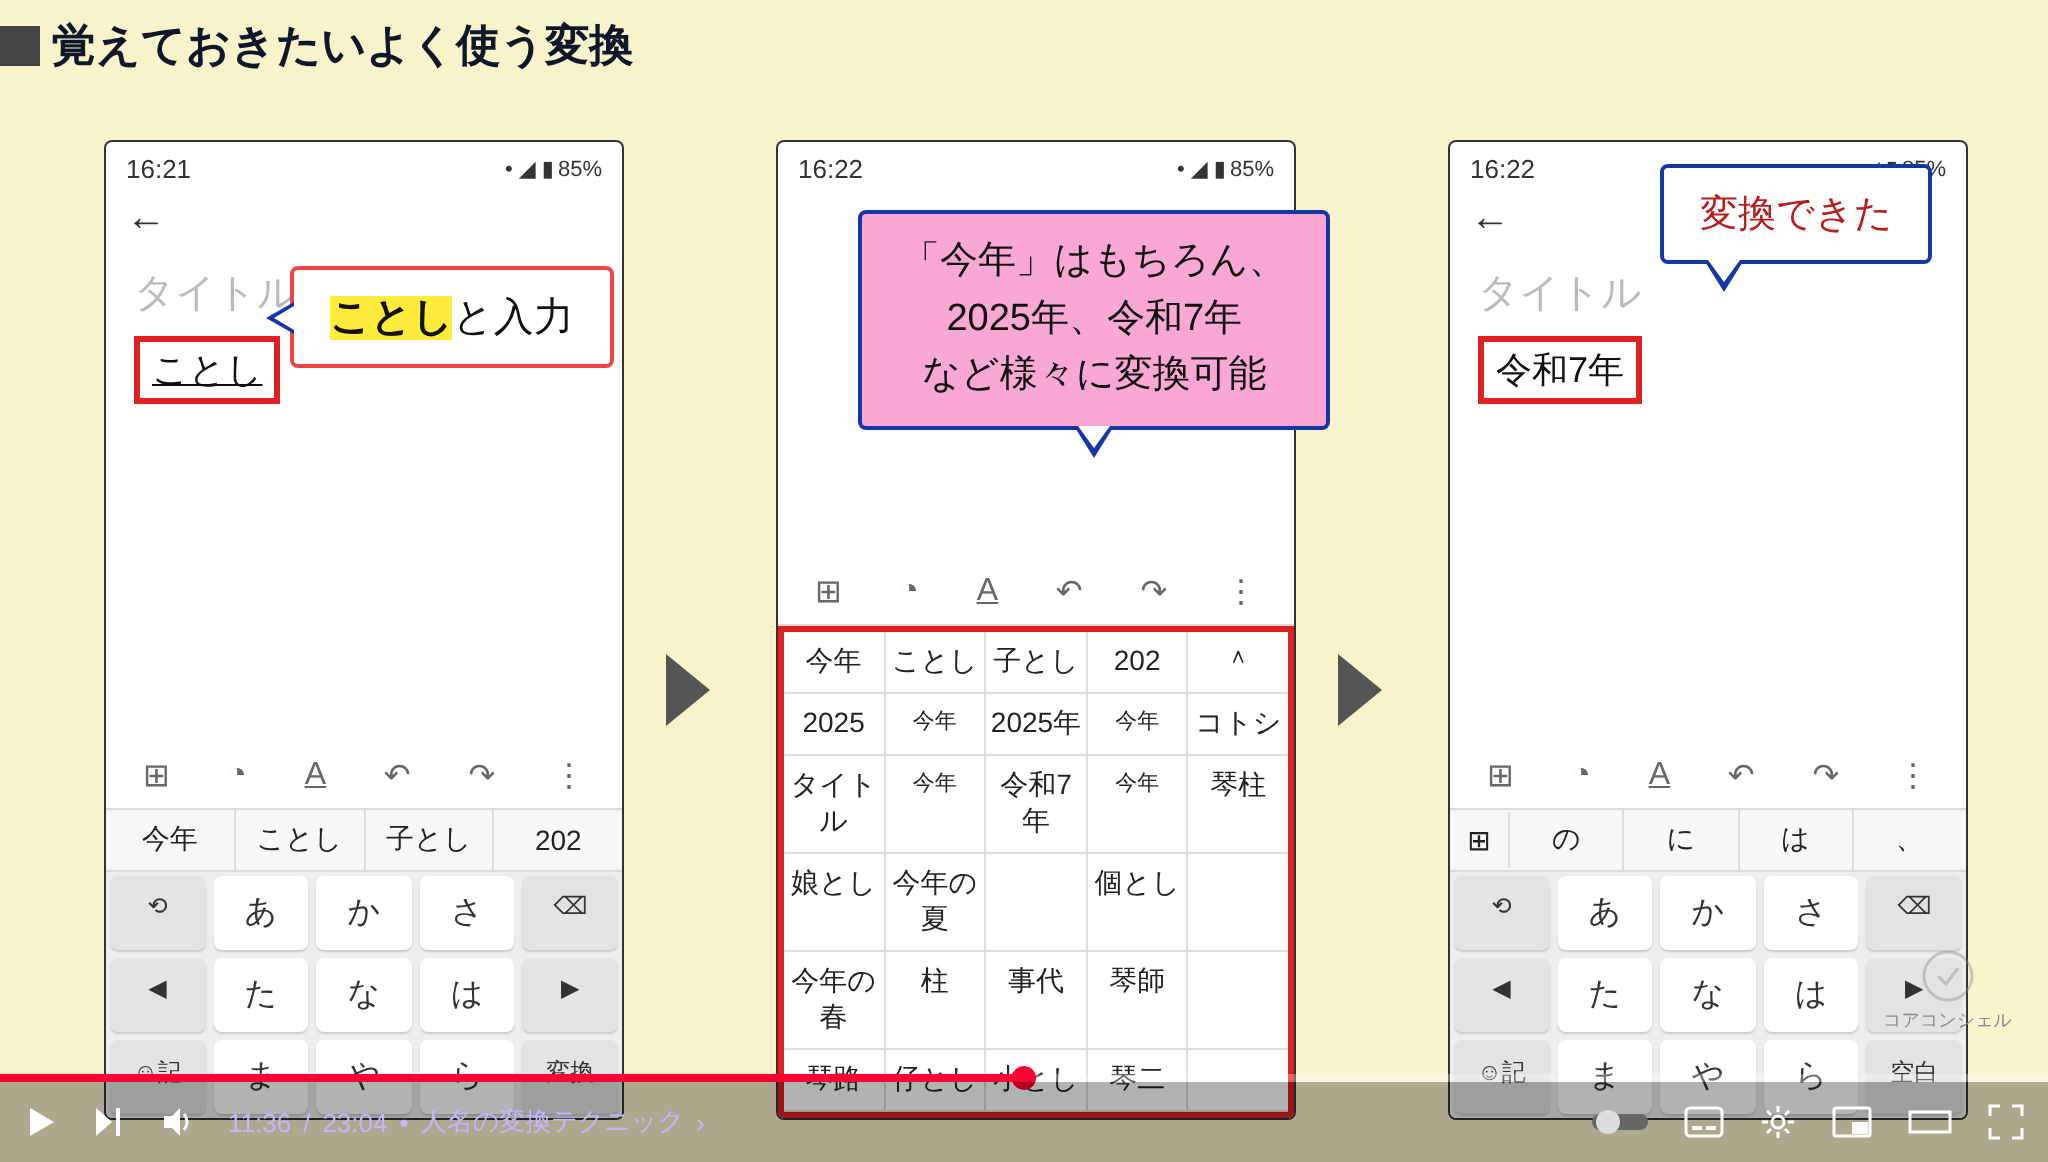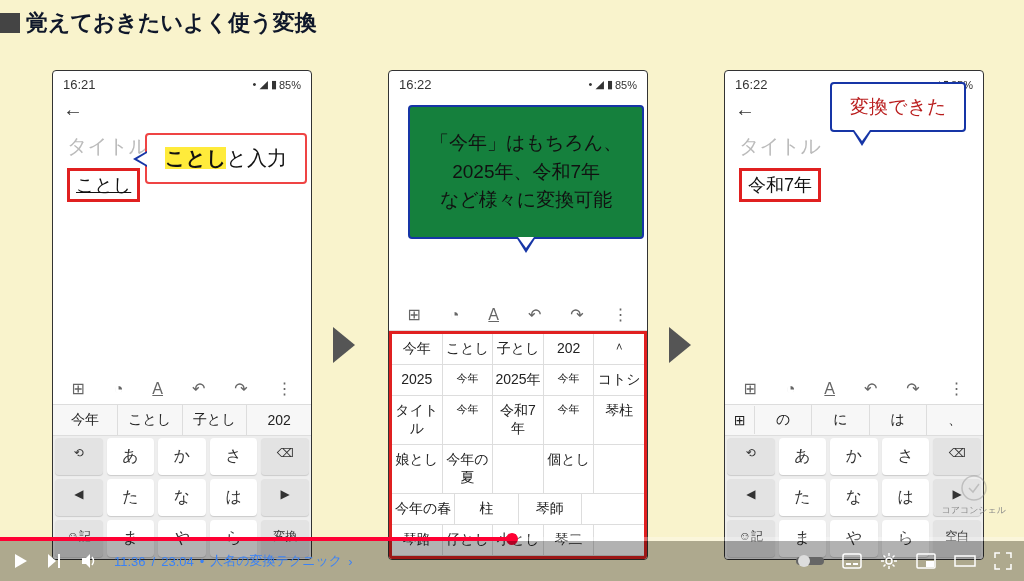--- a/index.html
+++ b/index.html
@@ -29,32 +29,32 @@
 .kb-key { flex: 1; margin: 2px; padding: 8px 0; text-align: center; background: #fff; border-radius: 4px; font-size: 16px; color: #333; box-shadow: 0 1px 1px rgba(0,0,0,0.15); }
 .kb-side { background: #e3e3e3; font-size: 12px; }
 .sugg-expanded { border: 3px solid #e02020; background: #fff; }
 .sugg-expanded .row { display: flex; border-bottom: 1px solid #ddd; }
 .sugg-expanded .row span { flex: 1; text-align: center; padding: 6px 0; font-size: 14px; color: #222; border-right: 1px solid #ddd; }
 .sugg-expanded .row span:last-child { border-right: none; }
 .callout1 { position: absolute; top: 133px; left: 145px; background: #fff; border: 2px solid #ef4444; border-radius: 4px; padding: 10px 18px; font-size: 20px; color: #111; }
 .callout1::before { content: ''; position: absolute; left: -14px; top: 50%; margin-top: -8px; border-top: 8px solid transparent; border-bottom: 8px solid transparent; border-right: 14px solid #1635a6; }
 .callout1::after { content: ''; position: absolute; left: -10px; top: 50%; margin-top: -6px; border-top: 6px solid transparent; border-bottom: 6px solid transparent; border-right: 10px solid #fff; }
 .highlight-yellow { background: #ffeb3b; font-weight: bold; }
-.callout2 { position: absolute; top: 105px; left: 408px; background: #15803d; border: 2px solid #1635a6; border-radius: 4px; padding: 22px 20px; font-size: 19px; color: #111; text-align: center; line-height: 1.5; }
+.callout2 { position: absolute; top: 105px; left: 429px; background: #f9a8d4; border: 2px solid #1635a6; border-radius: 4px; padding: 10px 20px; font-size: 19px; color: #111; text-align: center; line-height: 1.5; }
 .callout2::before { content: ''; position: absolute; left: 50%; bottom: -16px; margin-left: -10px; border-left: 10px solid transparent; border-right: 10px solid transparent; border-top: 16px solid #1635a6; }
 .callout2::after { content: ''; position: absolute; left: 50%; bottom: -11px; margin-left: -8px; border-left: 8px solid transparent; border-right: 8px solid transparent; border-top: 11px solid #fff; }
 .callout3 { position: absolute; top: 82px; left: 830px; background: #fff; border: 2px solid #1635a6; border-radius: 4px; padding: 10px 18px; font-size: 19px; color: #b91c1c; }
 .callout3::before { content: ''; position: absolute; left: 20px; bottom: -16px; border-left: 10px solid transparent; border-right: 10px solid transparent; border-top: 16px solid #1635a6; }
 .callout3::after { content: ''; position: absolute; left: 22px; bottom: -11px; border-left: 8px solid transparent; border-right: 8px solid transparent; border-top: 11px solid #fff; }
 .watermark { position: absolute; right: 18px; bottom: 64px; font-size: 9px; color: #888; text-align: center; }
 .watermark svg { display: block; margin: 0 auto 2px; opacity: 0.4; }
 .progress-bar { position: absolute; bottom: 40px; left: 0; right: 0; height: 4px; background: rgba(255,255,255,0.3); }
 .progress-fill { height: 100%; background: #ff0033; width: 50%; position: relative; }
 .progress-dot { position: absolute; right: -6px; top: -4px; width: 12px; height: 12px; background: #ff0033; border-radius: 50%; }
-.player-controls { position: absolute; bottom: 0; left: 0; right: 0; height: 40px; background: rgba(0,0,0,0.3); display: flex; align-items: center; padding: 0 12px; color: #3b82f6; font-size: 13px; text-align: center; }
+.player-controls { position: absolute; bottom: 0; left: 0; right: 0; height: 40px; background: rgba(0,0,0,0.3); display: flex; align-items: center; padding: 0 12px; color: #c4b5fd; font-size: 13px; text-align: center; }
 .pc-left { display: flex; align-items: center; gap: 16px; }
 .pc-right { margin-left: auto; display: flex; align-items: center; gap: 18px; }
 .pc-icon { cursor: pointer; display: flex; align-items: center; }
 .time-chapter { display: flex; align-items: center; gap: 6px; }
 </style>
 </head>
 <body>
 
 <div class="video-area">
 
@@ -161,20 +161,21 @@
           <div class="row">
               <span>娘とし</span>
               <span>今年の夏</span>
               <span></span>
               <span>個とし</span>
               <span></span>
             </div>
           <div class="row">
               <span>今年の春</span>
               <span>柱</span>
+              <span>事代</span>
               <span>琴師</span>
               <span></span>
             </div>
           <div class="row">
               <span>琴路</span>
               <span>仔とし</span>
               <span>小とし</span>
               <span>琴二</span>
               <span></span>
             </div>

